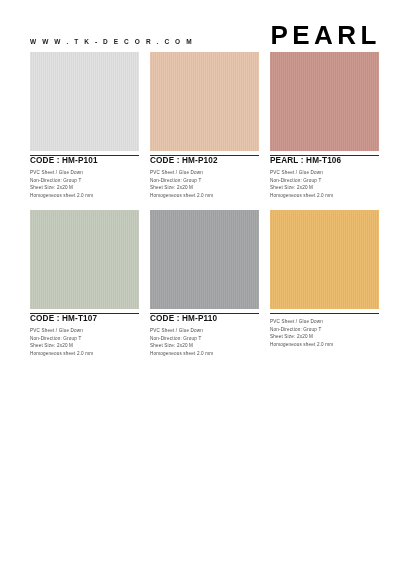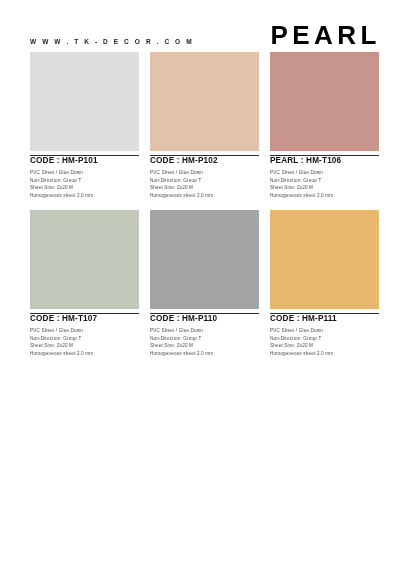--- a/index.html
+++ b/index.html
@@ -181,21 +181,20 @@
         <div class="spec-line">PVC Sheet / Glue Down</div>
         <div class="spec-line">Non-Direction: Group T</div>
         <div class="spec-line">Sheet Size: 2x20 M</div>
         <div class="spec-line">Homogeneous sheet 2.0 mm</div>
       </div>
     </div>
 
     <div class="card">
       <div class="swatch" style="background-color: rgb(234, 185, 105);"></div>
       <div class="rule"></div>
-      <div class="code">CODE : HM-P111</div>
       <div class="specs">
         <div class="spec-line">PVC Sheet / Glue Down</div>
         <div class="spec-line">Non-Direction: Group T</div>
         <div class="spec-line">Sheet Size: 2x20 M</div>
         <div class="spec-line">Homogeneous sheet 2.0 mm</div>
       </div>
     </div>
 
   </div>
 </div>

